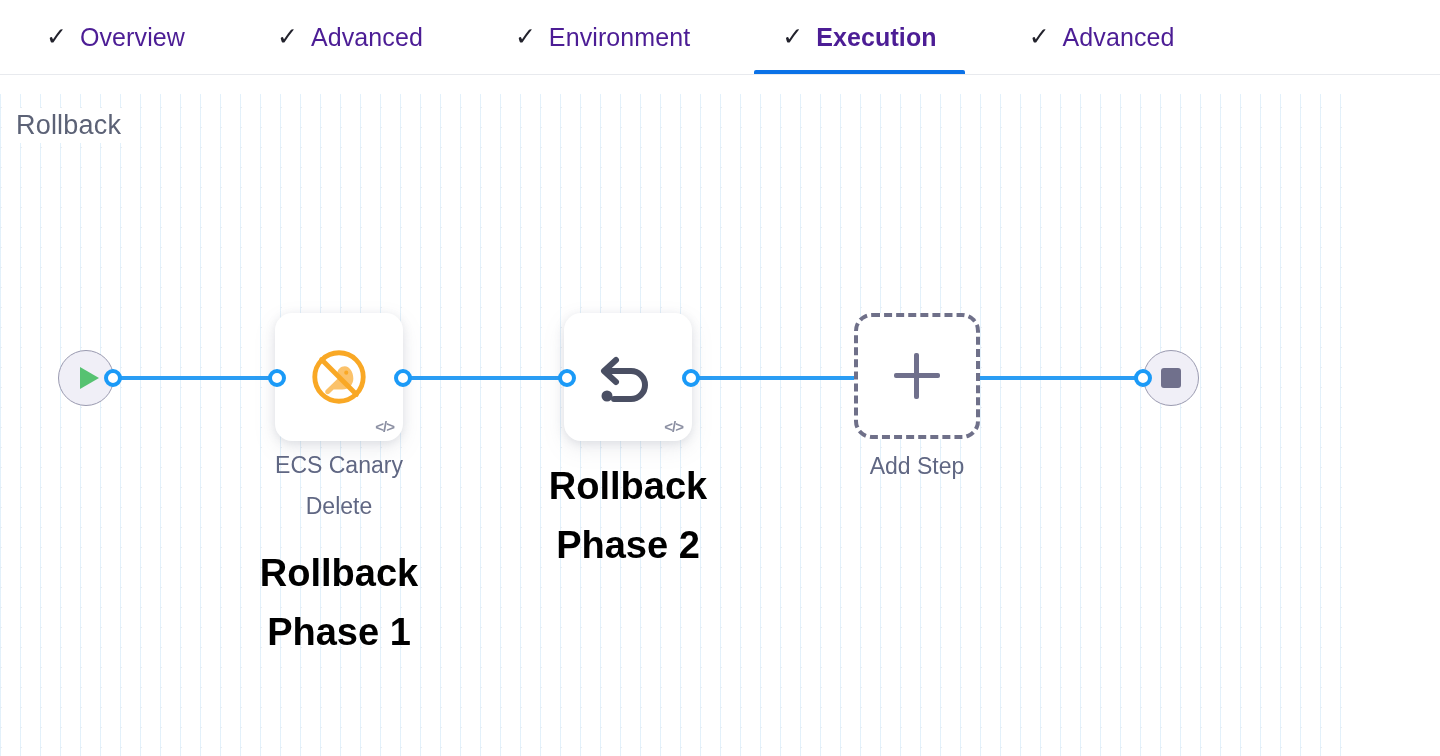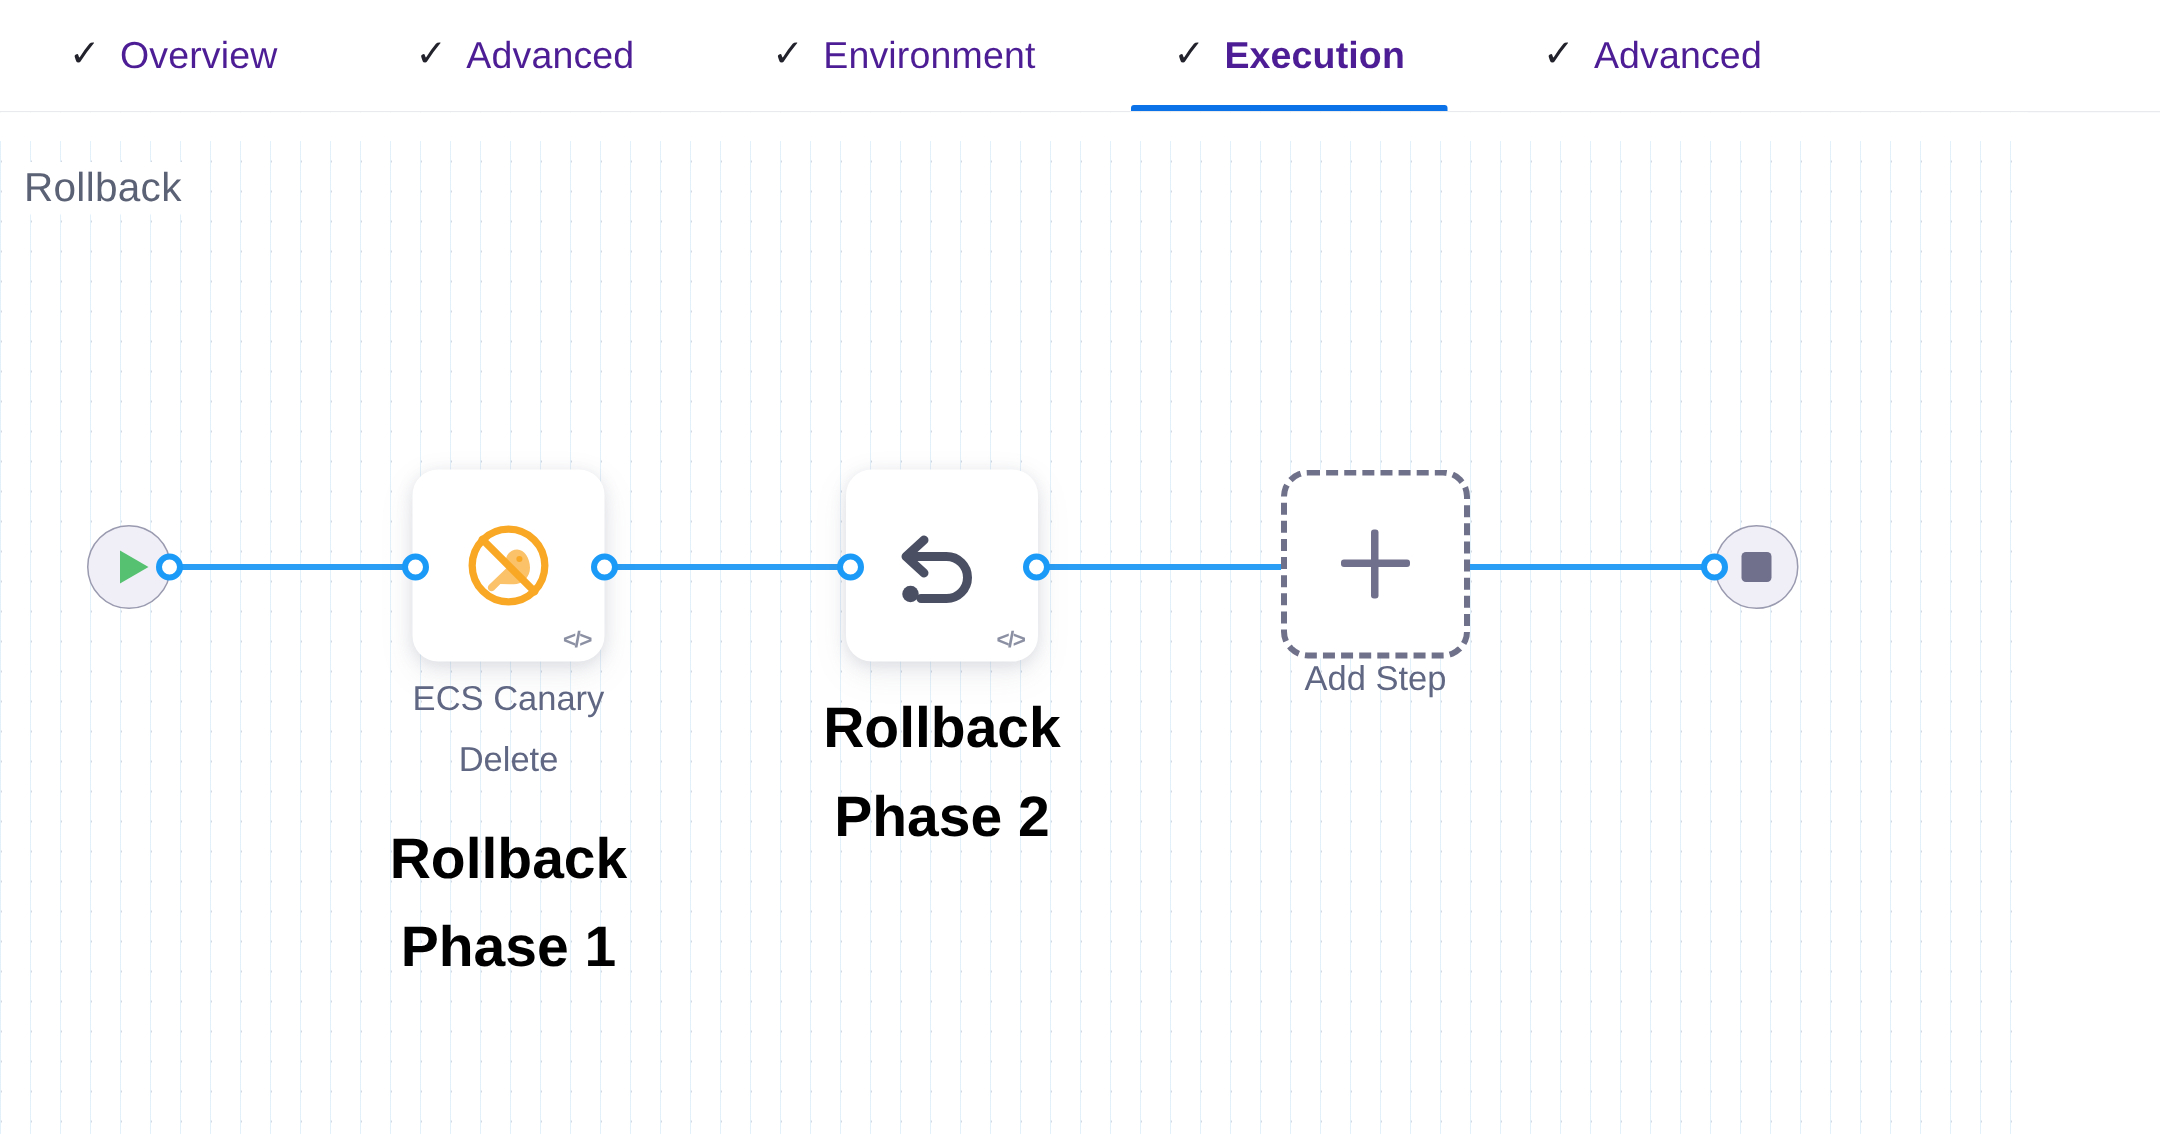--- a/index.html
+++ b/index.html
@@ -255,20 +255,21 @@
   }
   .plus::before, .plus::after {
     content: "";
     position: absolute;
     background: #70708c;
     border-radius: 2px;
   }
   .plus::before { left: 0; top: 20px; width: 46px; height: 5px; }
   .plus::after  { top: 0; left: 20px; height: 46px; width: 5px; }
   .add-label {
+    margin-top: 14px;
     font-size: 23px;
     color: #606783;
     text-align: center;
   }
 </style>
 </head>
 <body>
 
 <div id="app">
 

